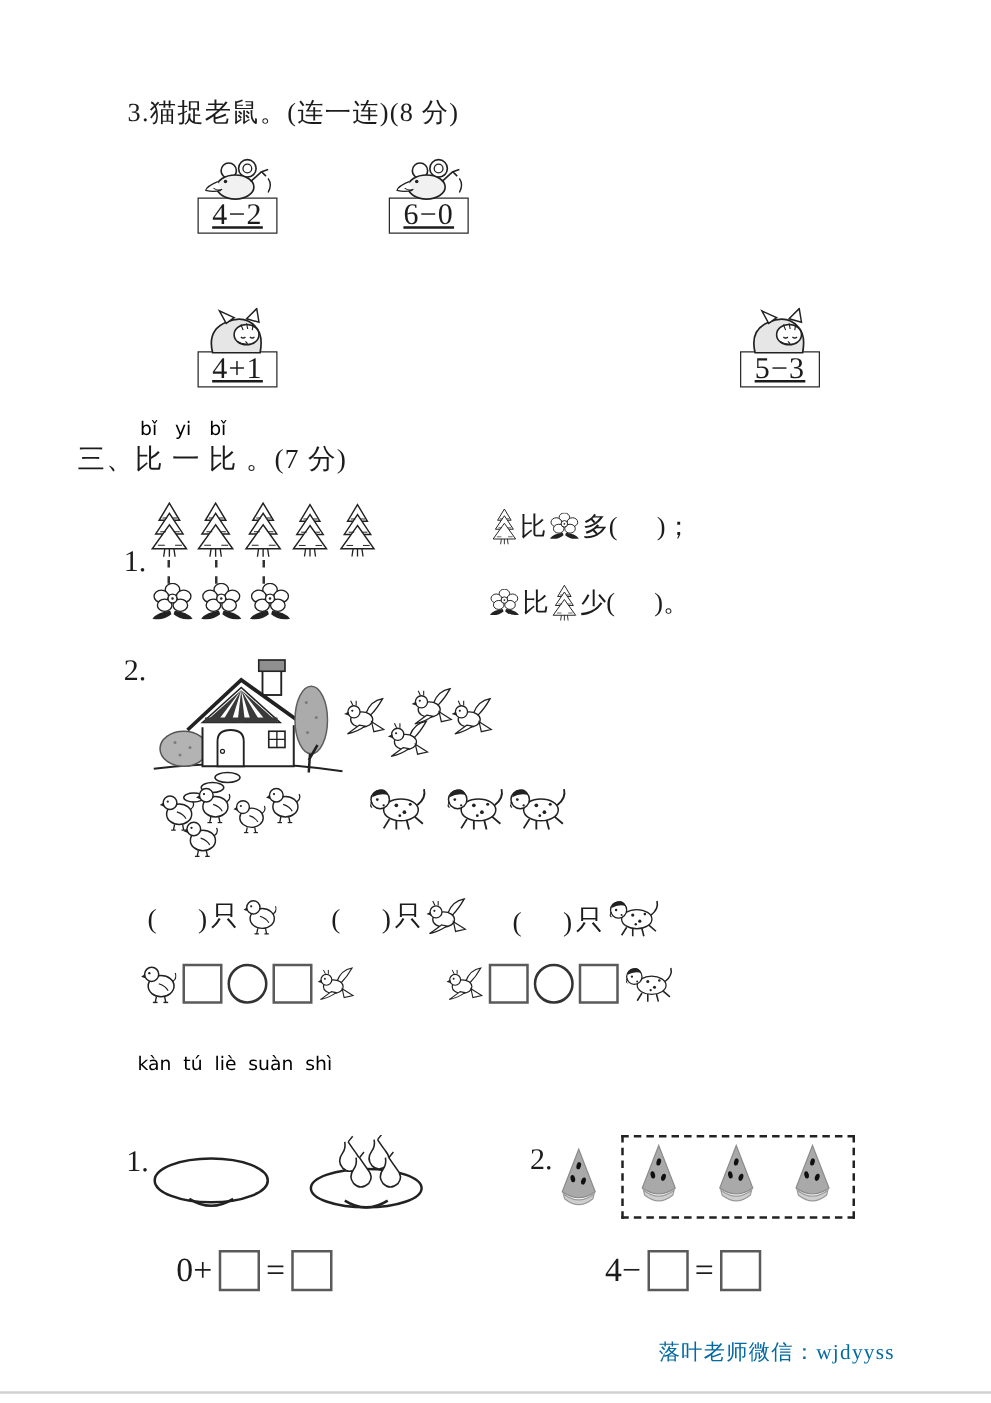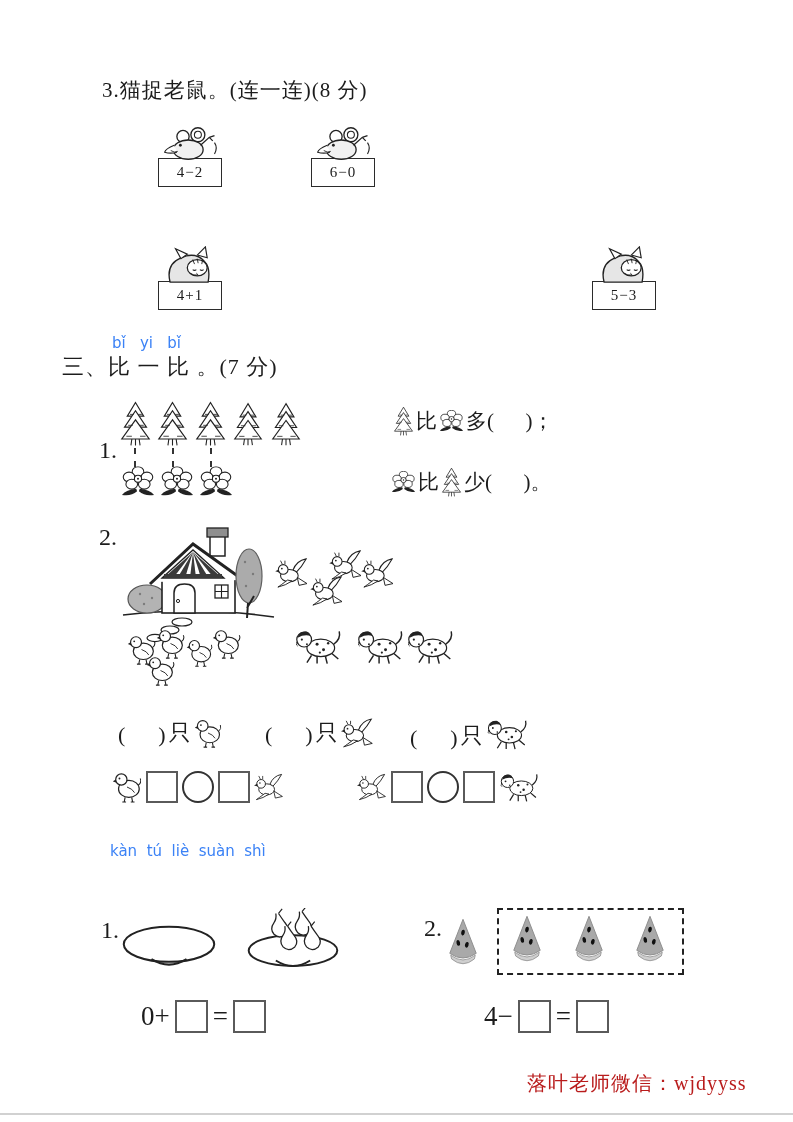--- a/index.html
+++ b/index.html
@@ -1,41 +1,41 @@
 <!DOCTYPE html>
 <html><head>
 <meta charset="utf-8">
 <style>
   html,body{margin:0;padding:0;background:#fff;}
   .page{position:relative;width:793px;height:1122px;background:#ffffff;overflow:hidden;
         font-family:"Liberation Serif","DejaVu Serif",serif;color:#1c1c1c;}
   .abs{position:absolute;}
   .cn{white-space:pre;}
   .sec-title{font-size:22px;letter-spacing:1px;white-space:pre;}
-  .pinyin{font-family:"DejaVu Sans","Liberation Sans",sans-serif;font-size:15px;color:#3b82f6;white-space:pre;}
+  .pinyin{font-family:"DejaVu Sans","Liberation Sans",sans-serif;font-size:15px;color:#000000;white-space:pre;}
   .item-no{font-size:24px;}
   
   .expr-item{position:absolute;width:64px;text-align:center;}
   .expr-item svg{display:block;margin:0 auto -3px auto;}
   .expr-box{border:1.6px solid #2b2b2b;height:27px;display:flex;align-items:center;justify-content:center;
-            font-size:15px;background:#fff;letter-spacing:1px;}
+            font-size:24px;background:#fff;letter-spacing:1px;text-decoration:underline;}
   
   .cmp-line{display:flex;align-items:center;gap:2px;font-size:21px;}
   
   .count-group{display:flex;align-items:flex-end;gap:3px;font-size:22px;}
   
   .cmp-group{display:flex;align-items:center;gap:4px;}
   .answer-box{width:32px;height:32px;border:2px solid #5a5a5a;background:#fff;box-sizing:border-box;}
   .answer-circle{border-radius:50%;border-color:#333;}
   
   .equation{display:flex;align-items:center;gap:5px;font-size:27px;}
   .eq-box{width:33px;height:33px;border:2px solid #5a5a5a;background:#fff;box-sizing:border-box;}
   .dashed-crate{border:2.5px dashed #222;background:transparent;box-sizing:border-box;}
   .connector{width:0;border-left:2px dashed #333;}
-  .footer-note{font-size:20px;color:#b91c1c;letter-spacing:1px;}
+  .footer-note{font-size:17px;color:#0369a1;letter-spacing:1px;}
   .page-rule{height:2px;background:#c6c6c6;opacity:.8;}
 </style>
 </head>
 <body>
 
 <svg width="0" height="0" style="position:absolute">
   <defs>
     <symbol id="mouse" viewBox="0 0 64 40">
       <path d="M60,32 q4,-7 0,-13" fill="none" stroke="#222" stroke-width="1.3"></path>
       <circle cx="24" cy="12" r="7" fill="#fff" stroke="#222" stroke-width="1.5"></circle>

